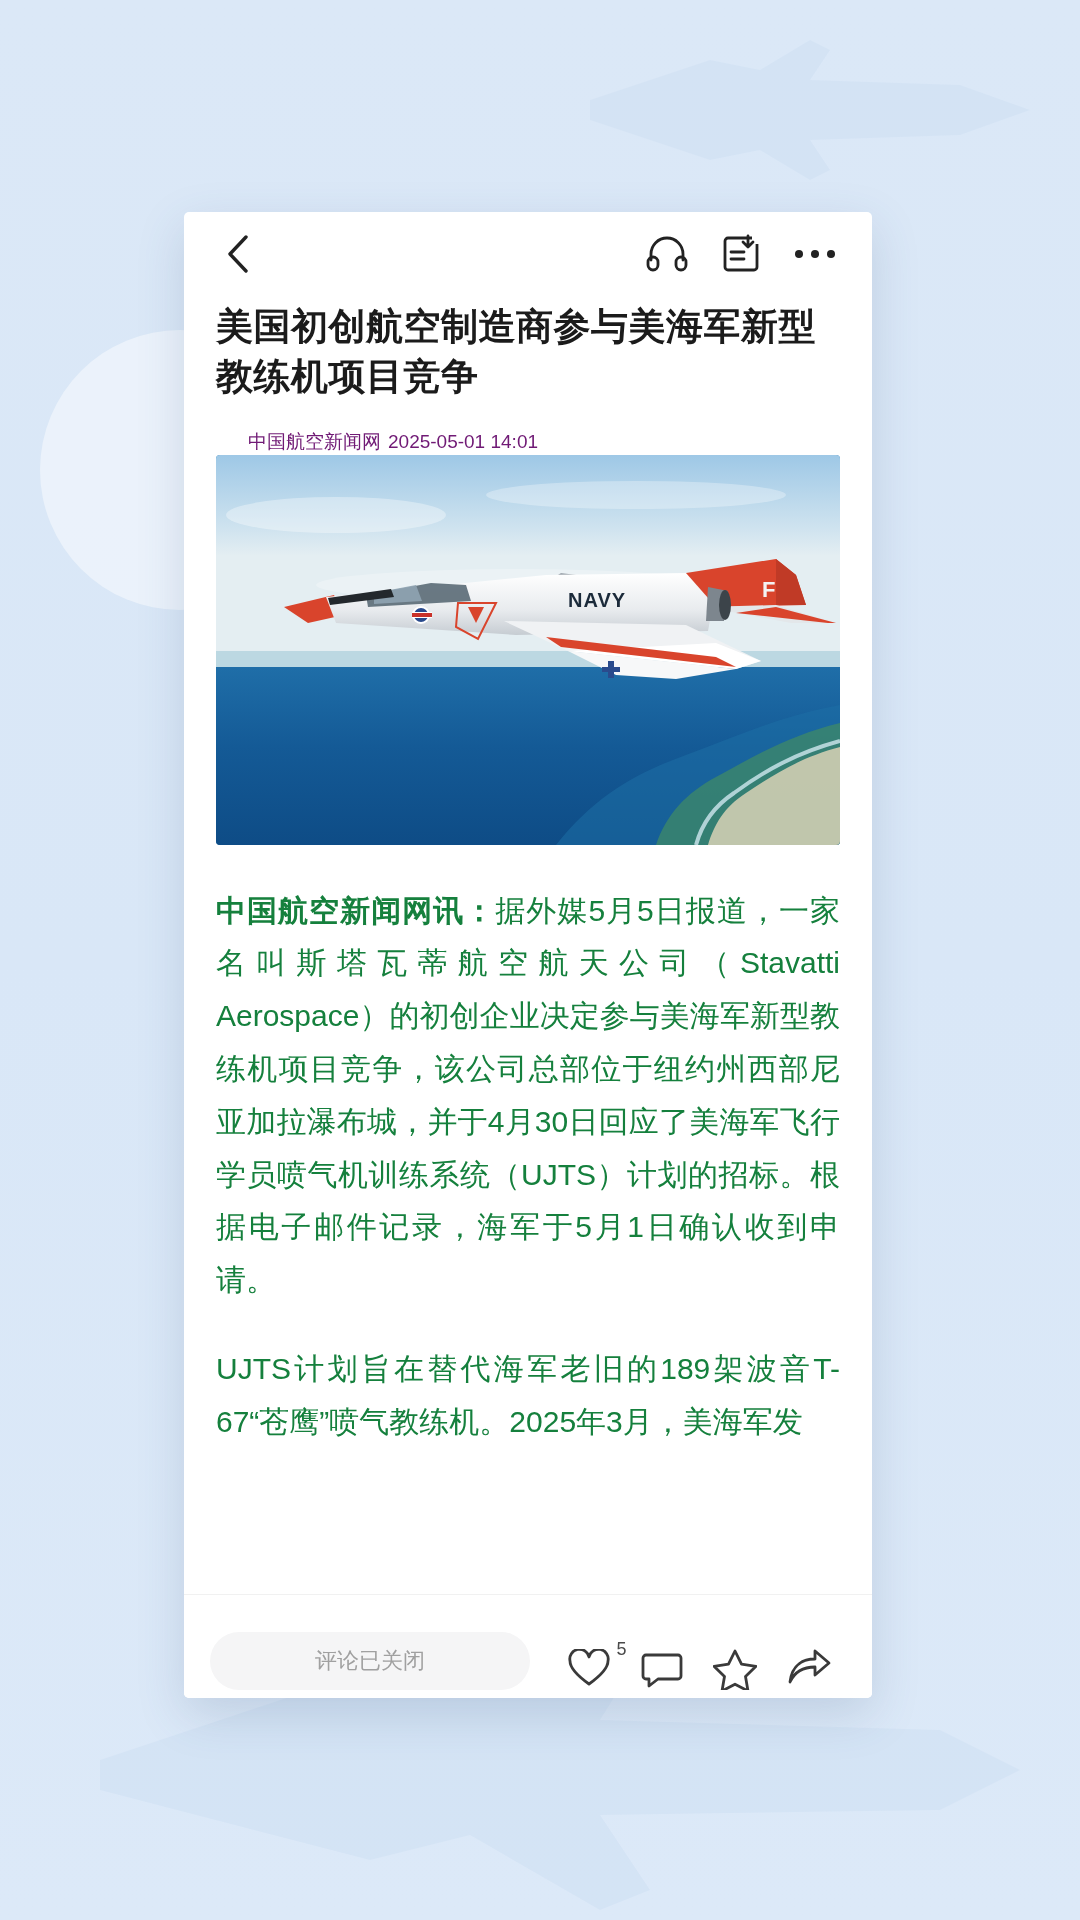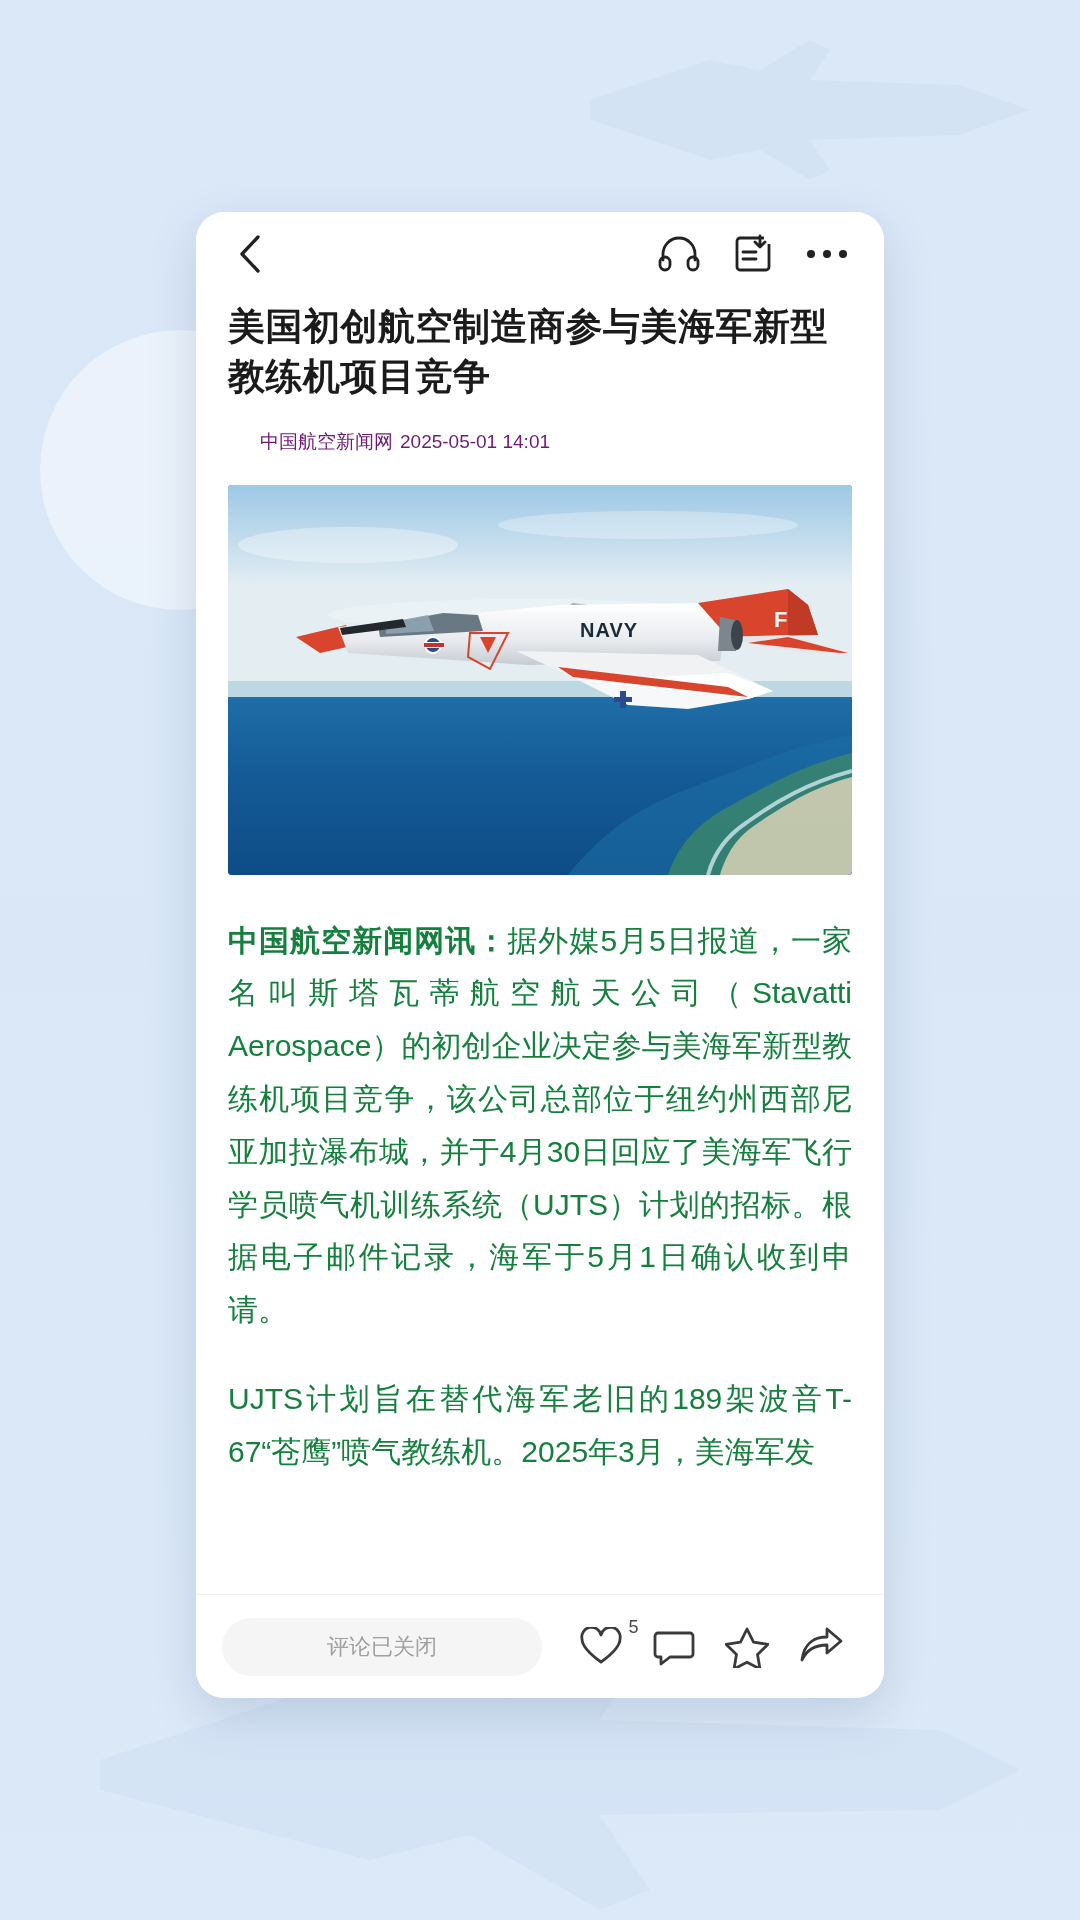--- a/index.html
+++ b/index.html
@@ -21,24 +21,24 @@
   .bg-plane-bottom { bottom: 10px; left: 40px; width: 1000px; height: 300px; }
   .bg-circle {
     position: absolute; left: 40px; top: 330px;
     width: 280px; height: 280px; border-radius: 50%;
     background: rgba(255,255,255,0.45);
   }
 
   
   .card {
     position: absolute;
-    left: 196px; top: 212px;
+    left: 184px; top: 212px;
     width: 688px; height: 1486px;
     background: #ffffff;
-    border-radius: 28px;
+    border-radius: 5px;
     box-shadow: 0 16px 48px rgba(60,90,130,0.18);
     overflow: hidden;
     display: flex;
     flex-direction: column;
   }
 
   
   .topbar {
     height: 84px;
     display: flex;
@@ -73,21 +73,20 @@
   .meta {
     margin-top: 26px;
     font-size: 19px;
     color: #701a75;
     display: flex;
     gap: 7px;
     align-items: center;
     margin-left: 32px;
   }
   .hero {
-    margin-top: 30px;
     width: 624px;
     height: 390px;
     border-radius: 4px;
     overflow: hidden;
     position: relative;
     background: #2f7fb5;
   }
   .hero svg { display: block; width: 100%; height: 100%; }
 
   .body-p {
@@ -100,21 +99,21 @@
   }
   .body-p.first { margin-top: 40px; }
   .body-p b { font-weight: 700; }
   .body-p.second { margin-top: 36px; }
 
   
   .bottombar {
     flex: none;
     height: 104px;
     display: flex;
-    align-items: center;
+    align-items: flex-end;
     padding: 8px 26px;
     gap: 22px;
     background: #fff;
     border-top: 1px solid #f1f1f1;
   }
   .comment-box {
     flex: 0 0 320px;
     height: 58px;
     border-radius: 29px;
     background: #f5f5f6;

